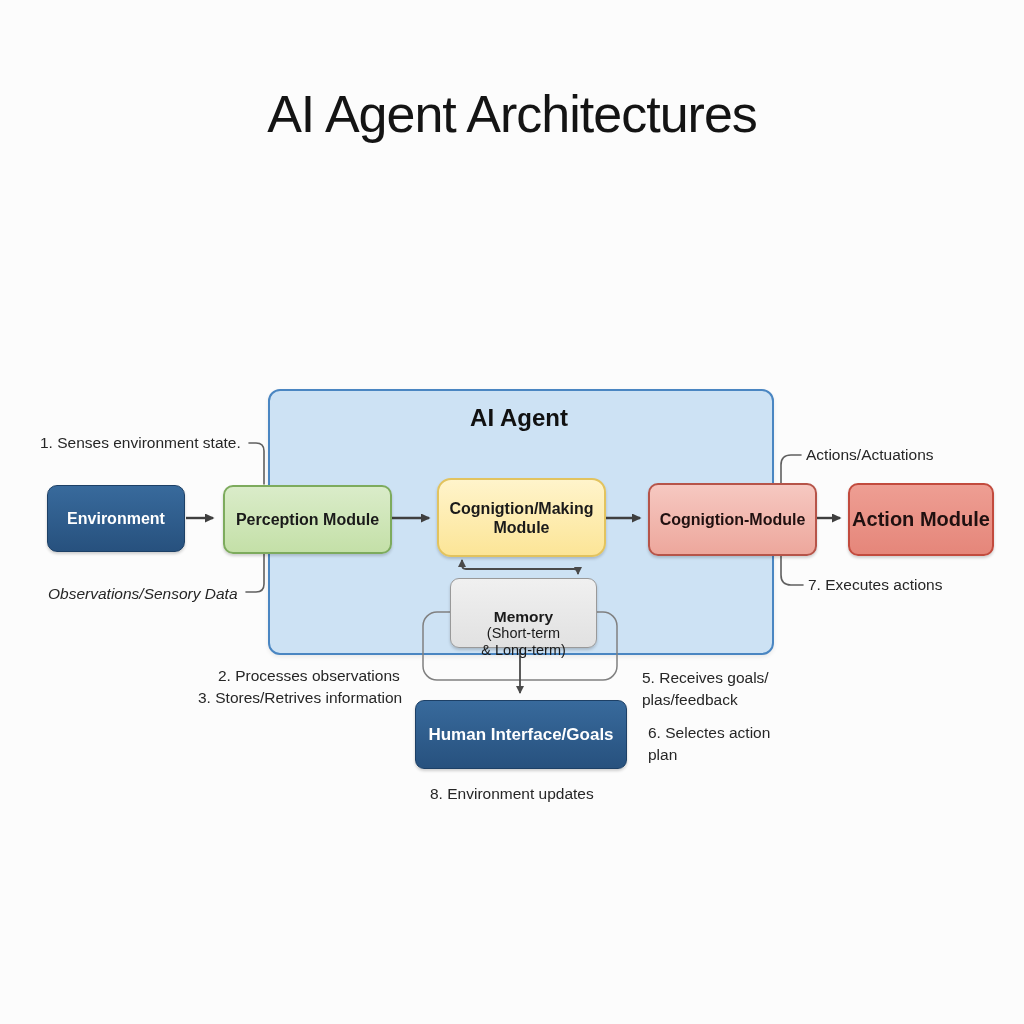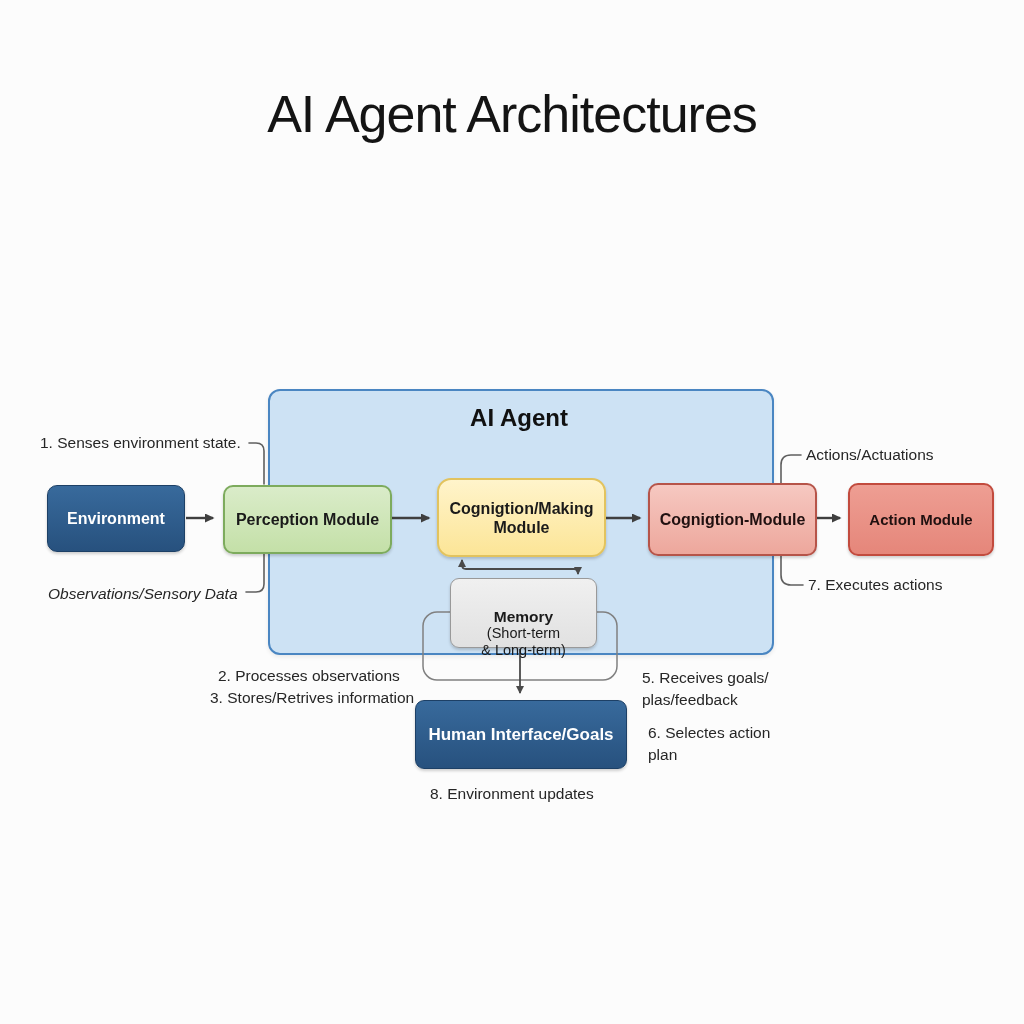--- a/index.html
+++ b/index.html
@@ -40,21 +40,21 @@
     left:437px;top:478px;width:165px;height:75px;font-size:16px;line-height:19px;color:#1a1a1a;
     background:linear-gradient(180deg,#fff4cb 0%,#fce597 100%);
     border:2px solid #e2c35e;border-radius:14px;text-align:center;
   }
   .node-cognition-module{
     left:648px;top:483px;width:165px;height:69px;font-size:16px;color:#201010;
     background:linear-gradient(180deg,#f6c8c1 0%,#eda79c 100%);
     border:2px solid #b65449;
   }
   .node-action{
-    left:848px;top:483px;width:142px;height:69px;font-size:15px;color:#201010;
+    left:848px;top:483px;width:142px;height:69px;font-size:20px;color:#201010;
     background:linear-gradient(180deg,#ee9e93 0%,#e5867a 100%);
     border:2px solid #c24b3e;
   }
   .node-memory{
     left:450px;top:578px;width:145px;height:68px;color:#1a1a1a;
     background:linear-gradient(180deg,#f0f0f0 0%,#e1e1e1 100%);
     border:1.5px solid #999999;border-radius:9px;
     flex-direction:column;font-weight:normal;font-size:14.5px;line-height:17px;
   }
   .node-memory .mem-title{font-weight:bold;font-size:15.5px;margin-top:40px;}
@@ -133,21 +133,21 @@
   <div class="node navy node-human">
     <span>Human Interface/Goals</span>
   </div>
 
   <div class="annot" style="left:40px;top:434px;">1. Senses environment state.</div>
 
   <div class="annot" style="left:48px;top:585px;font-style:italic;">Observations/Sensory Data</div>
 
   <div class="annot" style="left:218px;top:667px;">2. Processes observations</div>
 
-  <div class="annot" style="left:198px;top:689px;margin-left:12px;">3. Stores/Retrives information</div>
+  <div class="annot" style="left:198px;top:689px;">3. Stores/Retrives information</div>
 
   <div class="annot" style="left:642px;top:667px;line-height:22px;">
     <span>5. Receives goals/</span>
     <span class="l2">plas/feedback</span>
   </div>
 
   <div class="annot" style="left:648px;top:722px;line-height:22px;">
     <span>6. Selectes action</span>
     <span class="l2">plan</span>
   </div>

